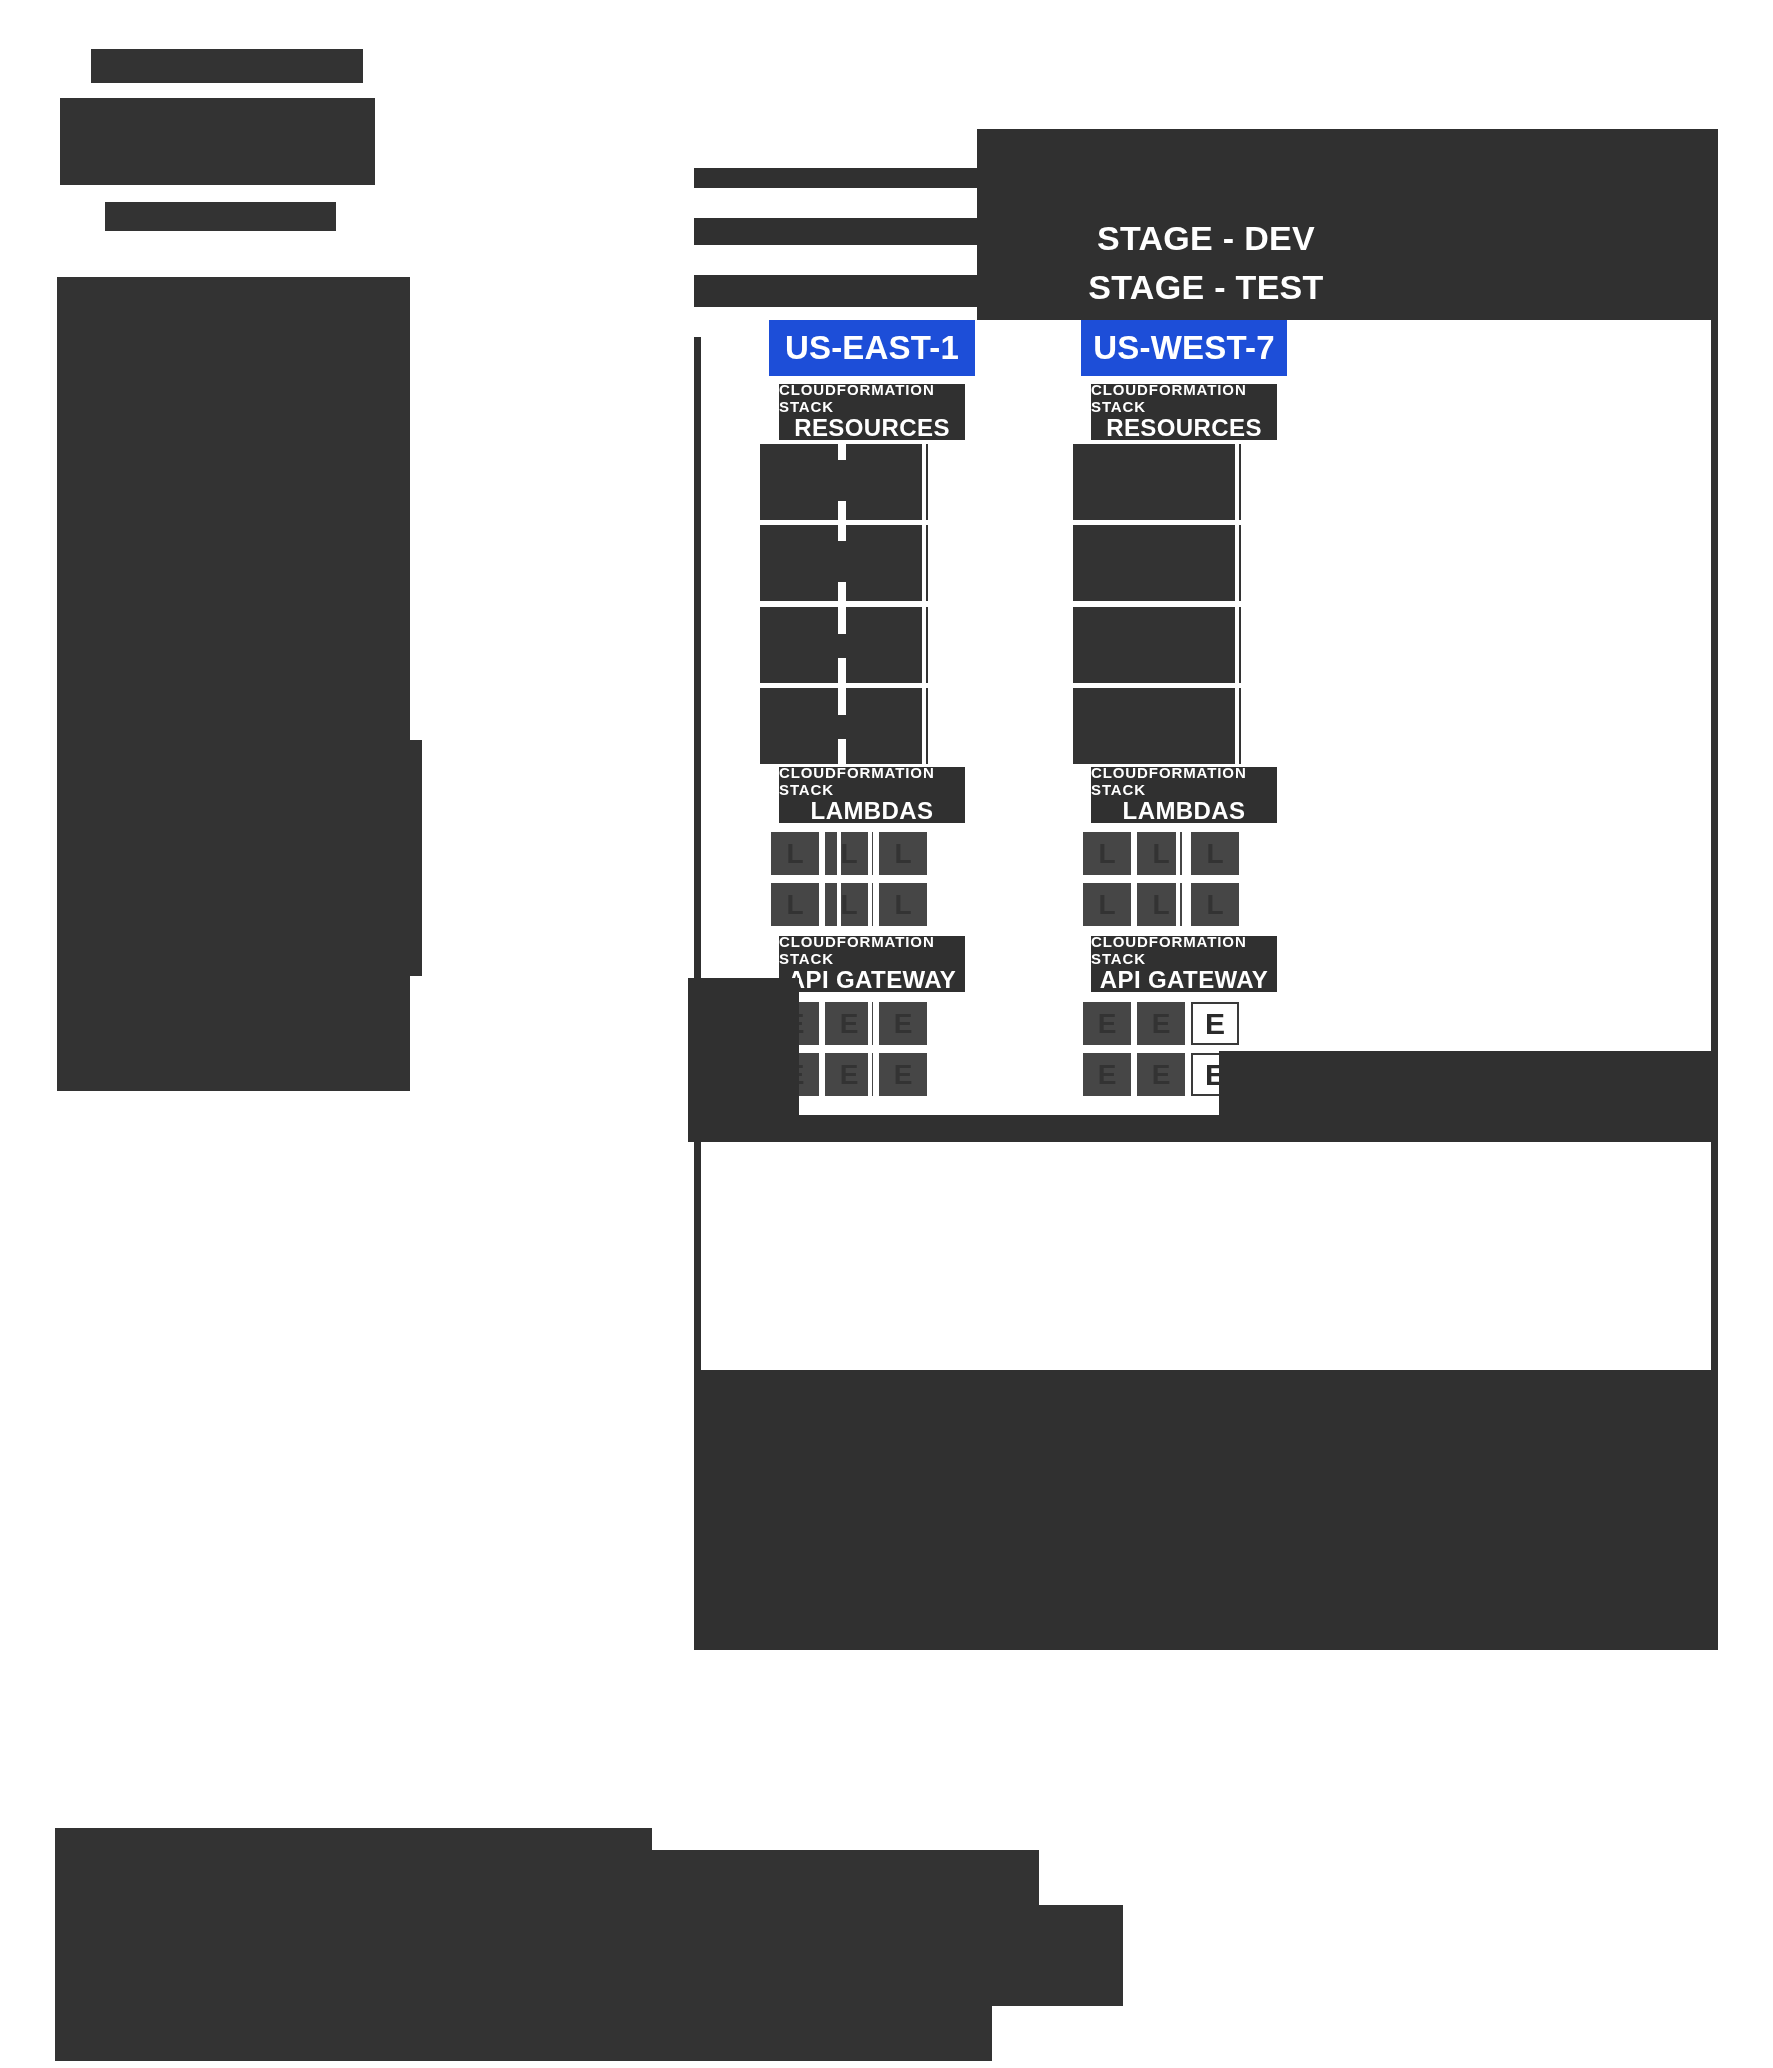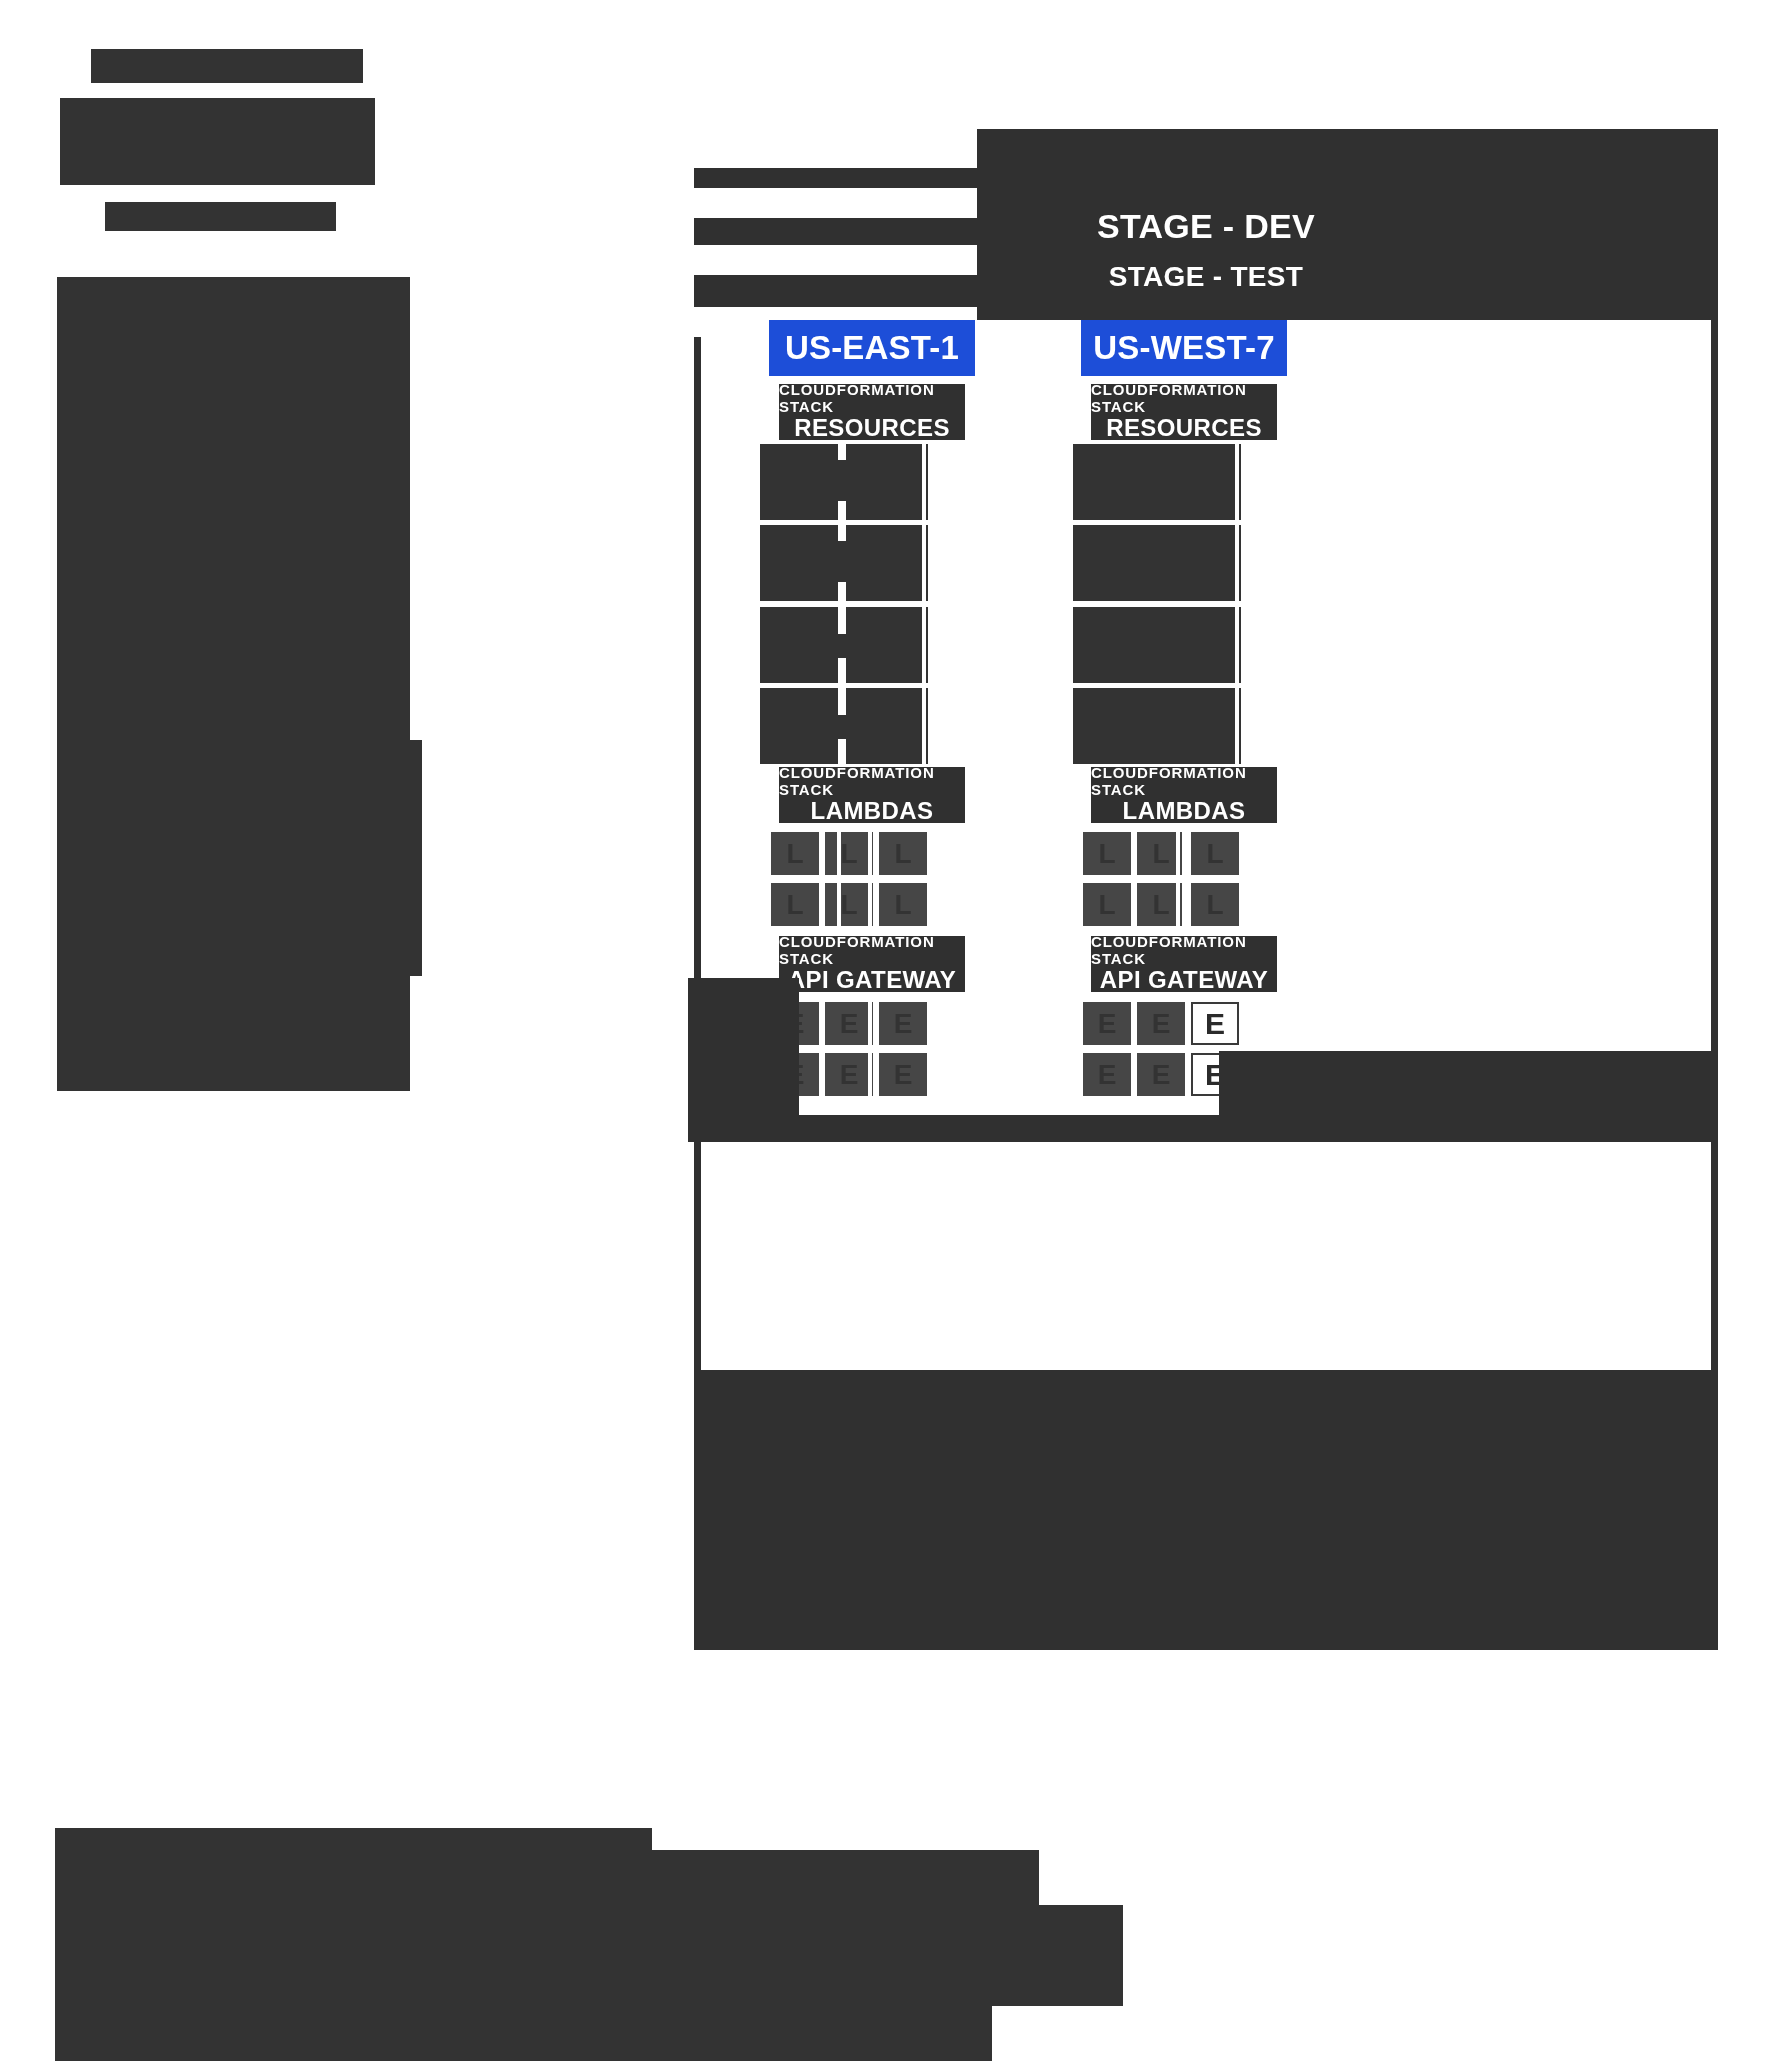--- a/index.html
+++ b/index.html
@@ -71,25 +71,25 @@
     <div class="redact" style="left:55px;top:1905px;width:1068px;height:101px;"></div>
     <div class="redact" style="left:55px;top:1933px;width:937px;height:128px;"></div>
   </div>
 
 </div>
 
 <div id="diagram">
 
   <div class="stage" style="left:0px;top:0px;width:1024px;height:1521px;">
   </div>
-  <div class="stage-label" style="top:78px;font-size:34px;">STAGE - DEV</div>
+  <div class="stage-label" style="top:90px;font-size:34px;">STAGE - DEV</div>
 
   <div class="stage" style="left:0px;top:134px;width:1024px;height:1387px;">
   </div>
-  <div class="stage-label" style="top:132px;font-size:28px;">STAGE - TEST</div>
+  <div class="stage-label" style="top:139px;font-size:34px;">STAGE - TEST</div>
 
   <div class="stage" style="left:0px;top:196px;width:1024px;height:1325px;">
   </div>
   <div class="stage-label" style="top:202px;font-size:34px;">STAGE - PRODUCTION</div>
 
   <div class="abs" style="left:-46px;top:-33px;width:328px;height:0;"></div>
 
   <div class="abs" style="background:#ffffff;left:-46px;top:-33px;width:0;height:0;"></div>
 
   <div class="region-panel" style="left:7px;top:244px;width:1010px;height:997px;"></div>

